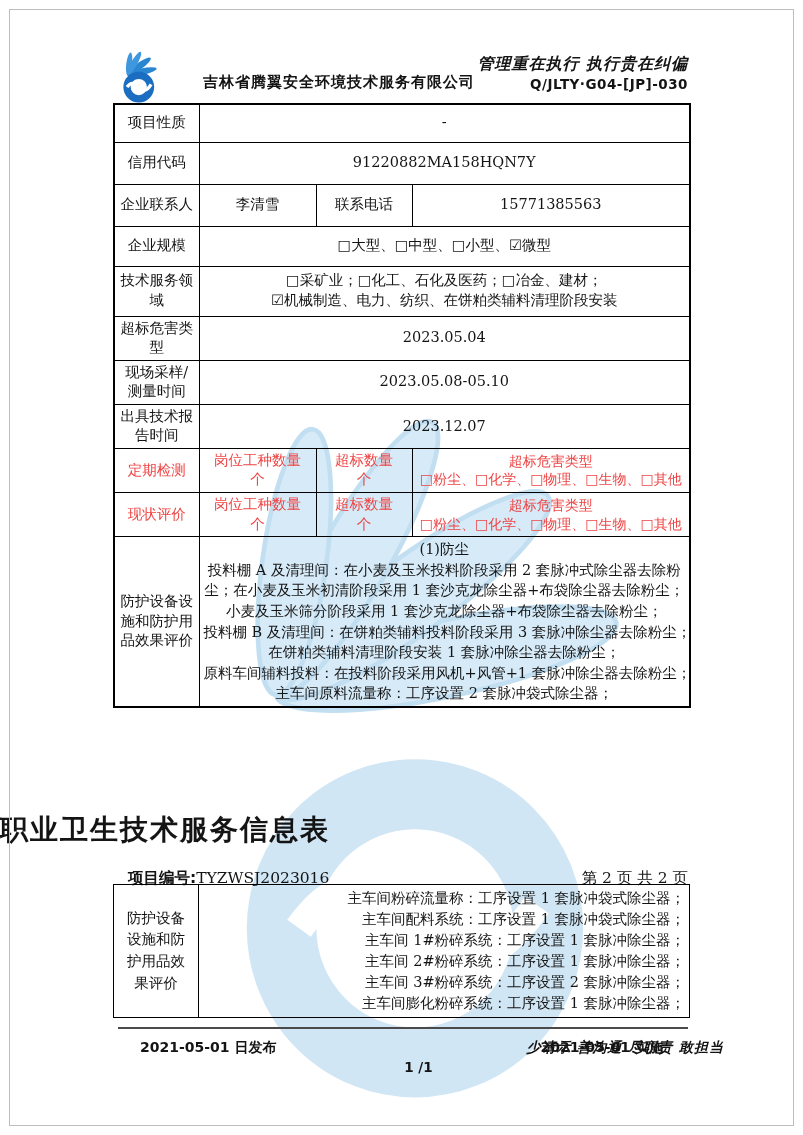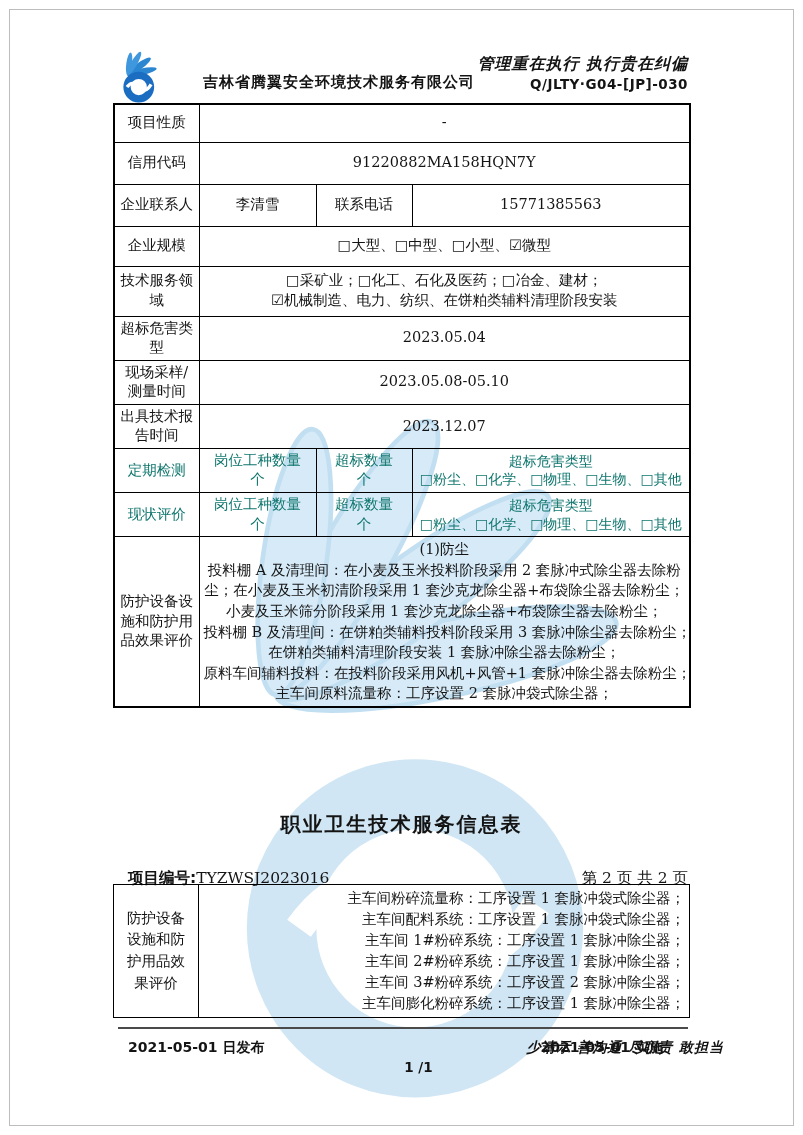--- a/index.html
+++ b/index.html
@@ -22,45 +22,45 @@
   .hdr-right .slogan { font-size:16px; font-style:italic; letter-spacing:1px; }
   .hdr-right .doc-no { font-size:13.5px; letter-spacing:.5px; }
 
   
   table.t1 { position:absolute; left:113px; top:103px; width:576px; border-collapse:collapse;
              table-layout:fixed; font-size:14.5px; }
   table.t1 td { border:1px solid #000; text-align:center; vertical-align:middle;
                 padding:2px 4px; overflow:hidden; line-height:1.35; }
   table.t1 { border:2px solid #000000; }
   td.left-lines { text-align:left; padding:3px 4px 3px 8px; }
-  .blue { color:#0f766e; }
+  .blue { color:#ef4444; }
   .two-line { line-height:1.4; }
   .prot-lines div { line-height:20.6px; white-space:nowrap; }
 
   
-  .doc-title { position:absolute; left:0; top:811px; width:803px; text-align:center;
+  .doc-title { position:absolute; left:0; top:811px; width:803px; 
                font-family:"DejaVu Sans","Liberation Sans",sans-serif; font-weight:bold;
-               font-size:20px; letter-spacing:2px; }
+               font-size:28px; letter-spacing:2px; }
   .proj-row { position:absolute; left:128px; top:868px; width:560px; font-size:15.5px; }
   .proj-label { font-family:"DejaVu Sans","Liberation Sans",sans-serif; font-weight:bold; }
   .page-ind { position:absolute; right:0; top:0; font-size:15.5px; }
 
   table.t2 { position:absolute; left:113px; top:884px; width:576px; border-collapse:collapse;
              table-layout:fixed; font-size:14.5px; }
   table.t2 { border:1.5px solid #000; }
   table.t2 td { border:1px solid #000; vertical-align:middle; overflow:hidden; }
   .t2-label { text-align:center; padding:2px 11px; line-height:1.5; }
   .t2-lines { text-align:right; padding:3px 4px 3px 8px; }
   .t2-lines div { line-height:21px; white-space:nowrap; }
 
   
   .foot-rule { position:absolute; left:118px; top:1027px; width:570px; height:2px; background:#4a4a4a; }
   .footer { position:absolute; left:0; top:1039px; width:803px; height:22px;
             font-family:"DejaVu Sans","Liberation Sans",sans-serif; font-weight:bold; font-size:14px; }
-  .foot-left { position:absolute; left:128px; top:0; }
+  .foot-left { position:absolute; left:140px; top:0; }
   .foot-motto { position:absolute; left:0; width:724px; text-align:right; font-style:italic; letter-spacing:1px; }
   .foot-right { position:absolute; right:140px; top:0; }
   .foot-page { position:absolute; left:0; top:1059px; width:803px; text-align:center;
                font-family:"DejaVu Sans","Liberation Sans",sans-serif; font-weight:bold; font-size:13.5px;margin-left:17px; }
 </style>
 </head>
 <body>
 
 <div class="page">
 

